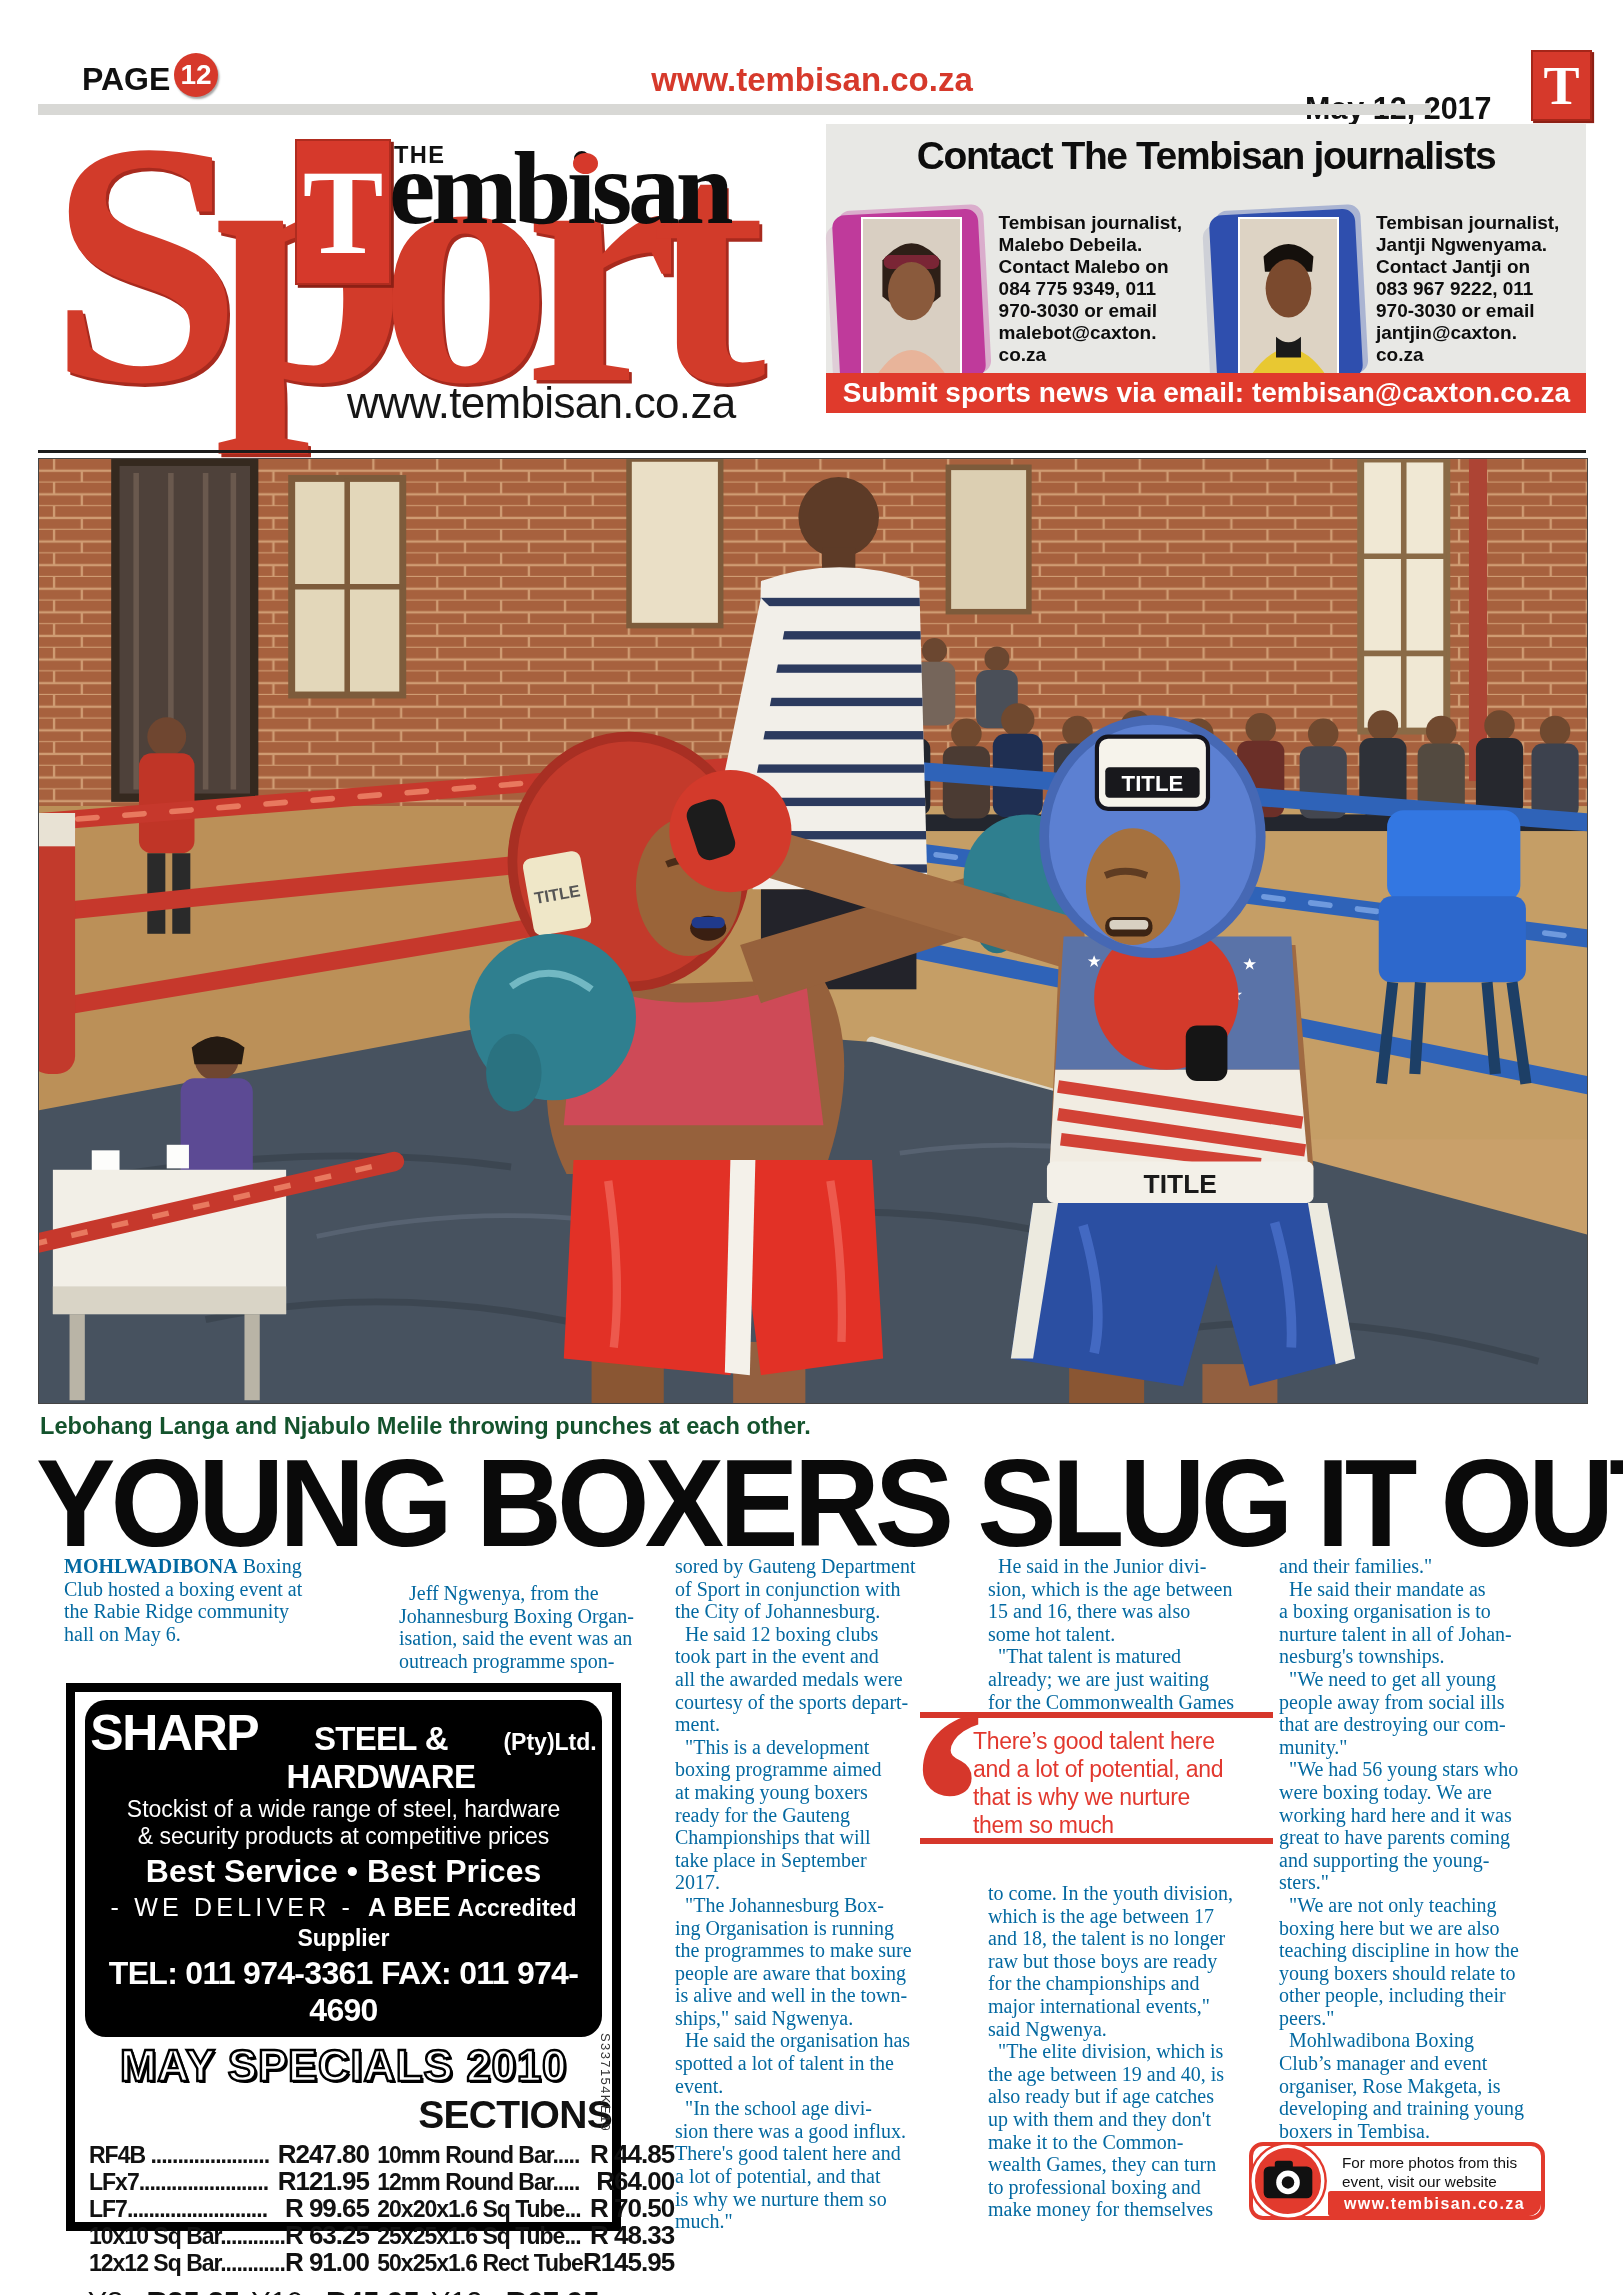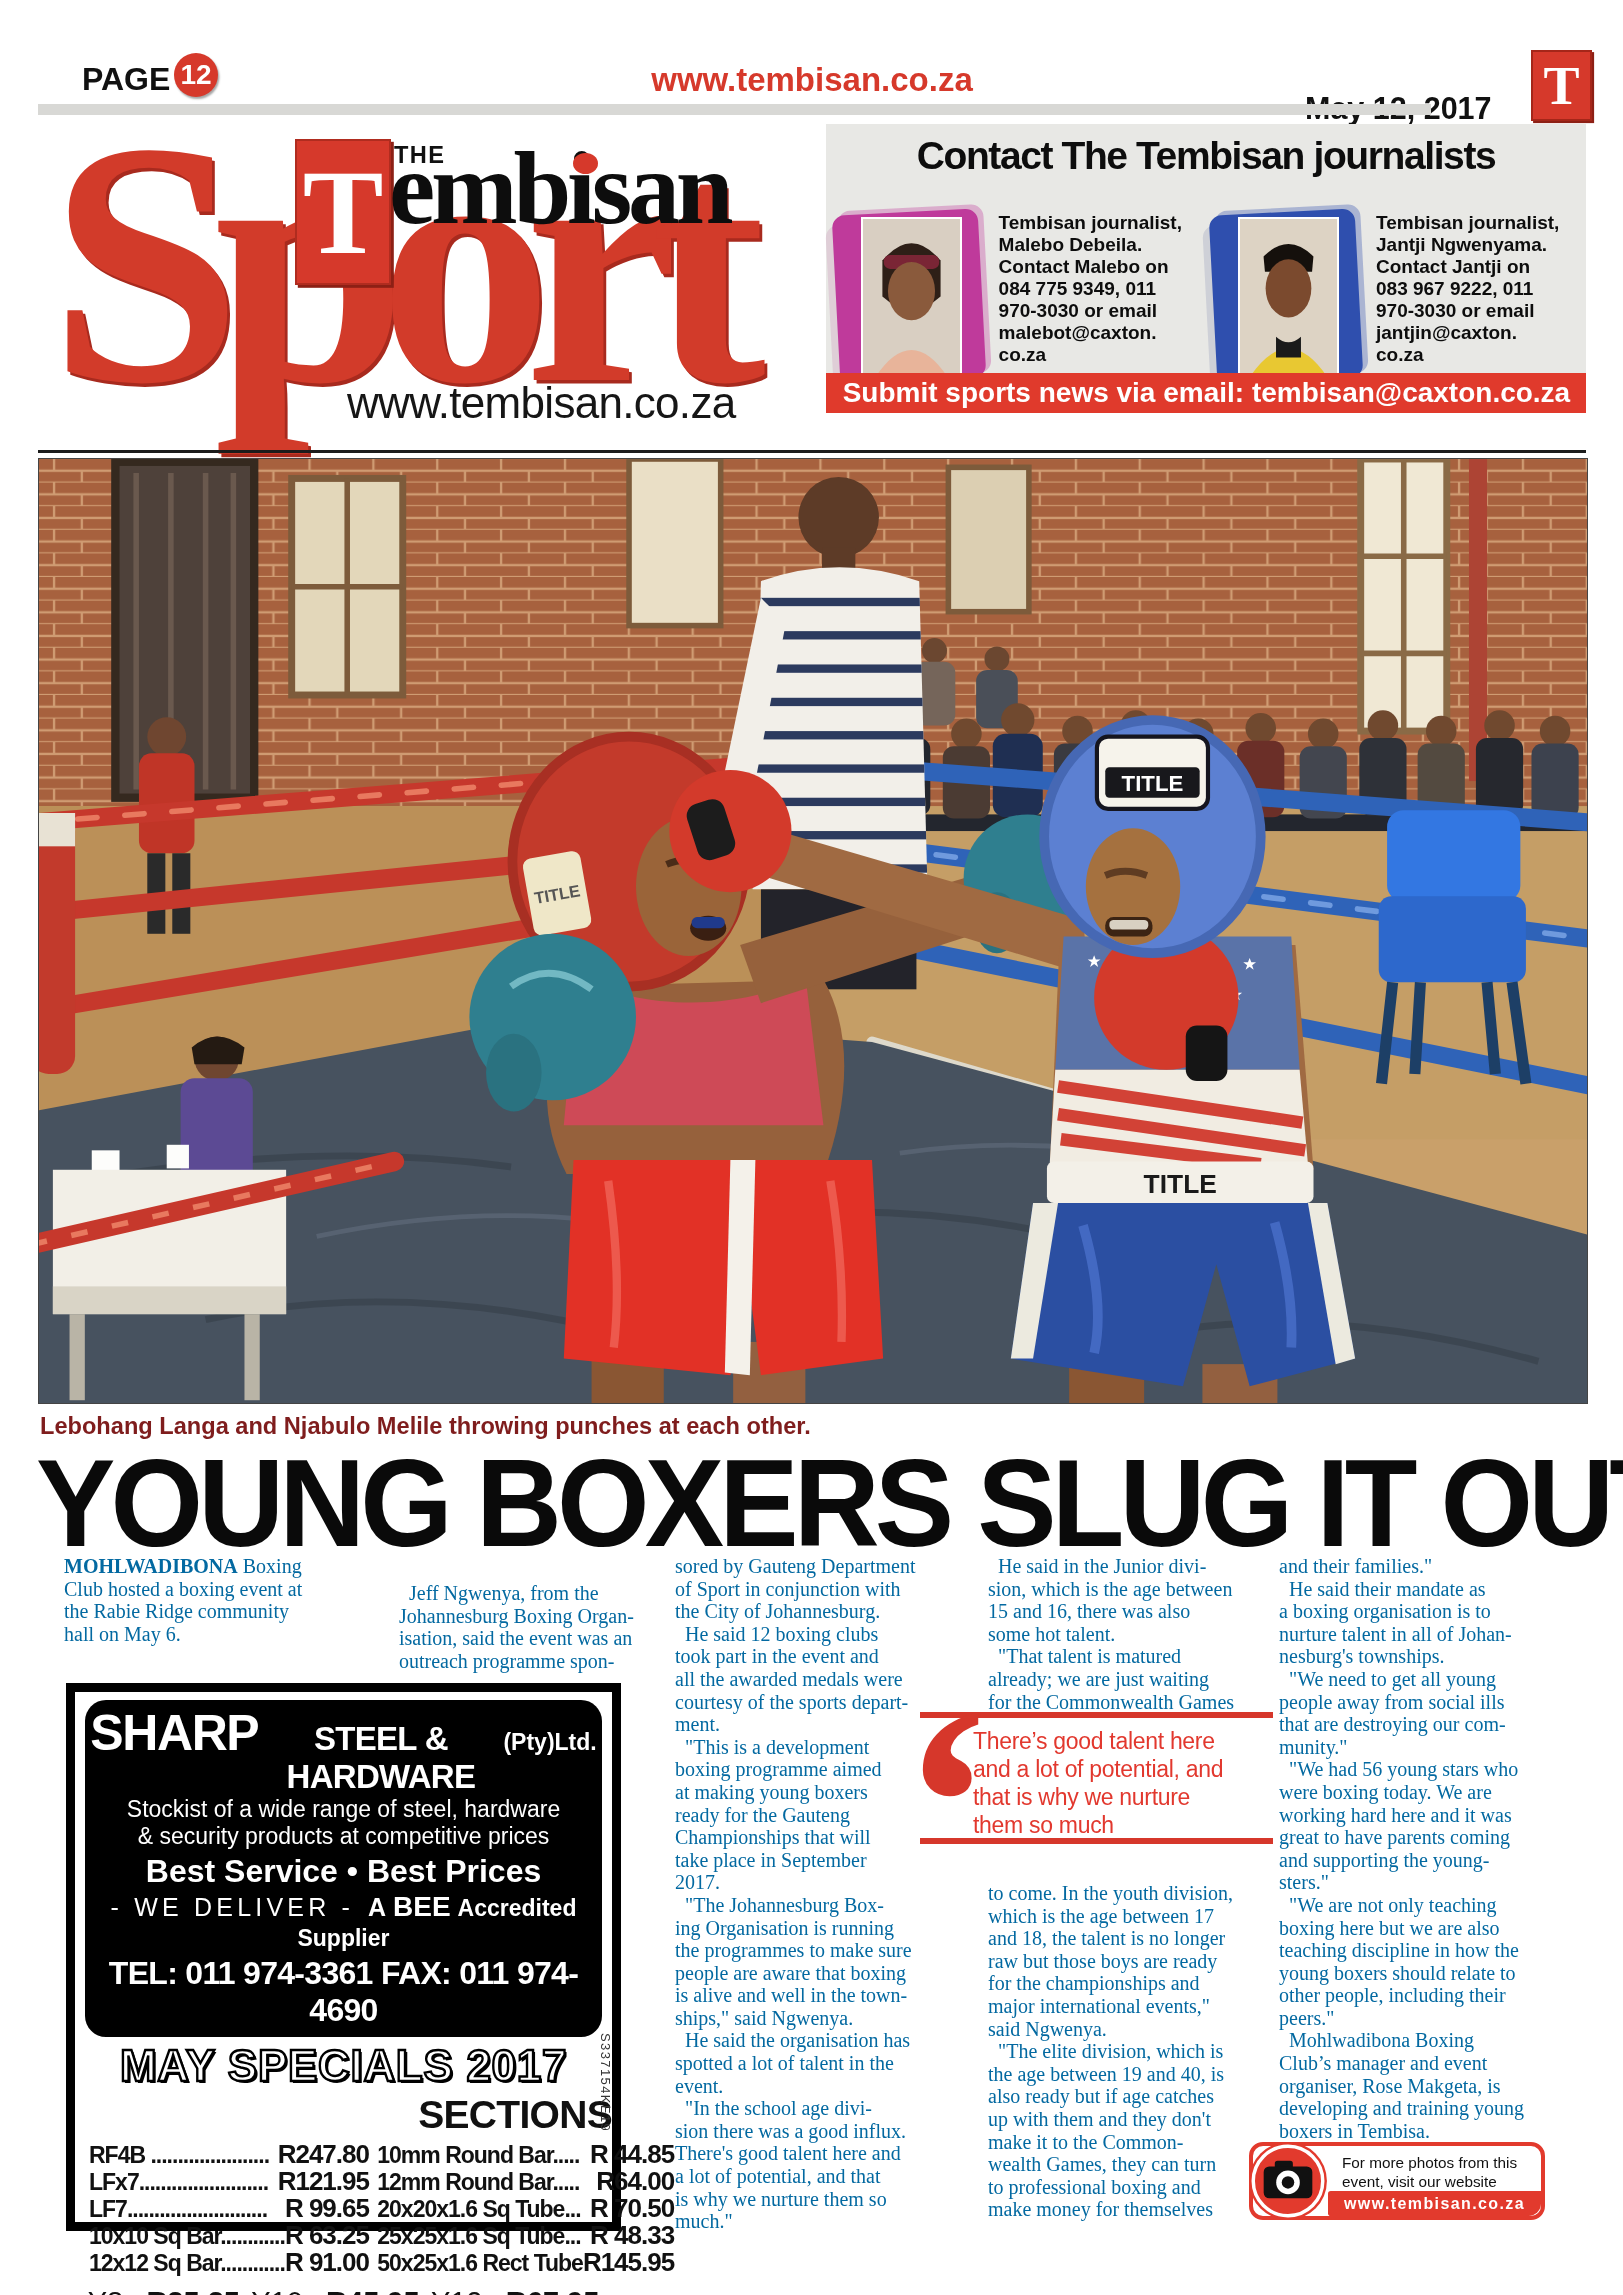--- a/index.html
+++ b/index.html
@@ -41,21 +41,21 @@
   .spl-blue{background:#2f4fae;box-shadow:-7px 9.7px 0 #22388022,5.6px -4.2px 0 #2f4fae55;}
   .portrait{position:absolute;left:29px;top:11px;width:97px;height:158px;background:#ddd3c6;
       border:2.8px solid #fff;overflow:hidden;}
   .jtext{position:absolute;left:167px;top:5.6px;width:208px;font-size:19px;line-height:22px;
       font-weight:bold;white-space:pre-line;color:#0d0d0d;}
   .submitbar{left:826px;top:373px;width:760px;height:40px;background:#e03a2c;color:#fff;
       font-size:28px;font-weight:bold;display:flex;align-items:center;padding-left:16.7px;box-sizing:border-box;}
   
   .photo{left:38px;top:458px;width:1548px;height:944px;border:0.7px solid #444;background:#c9a06a;}
   .photo svg{display:block;width:100%;height:100%;}
-  .caption{left:40px;top:1413px;width:1541px;font-size:23.6px;font-weight:bold;color:#7f1d1d;}
+  .caption{left:40px;top:1413px;width:1541px;font-size:23.6px;font-weight:bold;color:#14532d;}
   
   .headline{left:36px;top:1440px;width:1549px;font-size:119px;font-weight:bold;letter-spacing:-4.9px;
       line-height:1;white-space:nowrap;transform:scale(1,1.05);transform-origin:top left;color:#0a0a0a;}
   
   .col{position:absolute;top:1555px;font-family:"Liberation Serif",serif;font-size:20px;
       line-height:22.6px;white-space:pre-line;color:#0369a1;}
   .c1{left:64px;width:283px;}
   .c2{left:399px;width:278px;margin-top:27px;}
   .c3{left:675px;width:279px;}
   .c4a{left:988px;width:280px;}
@@ -490,21 +490,21 @@
       <div class="ad-tag">&amp; security products at competitive prices</div>
       <div class="ad-best">Best Service • Best Prices</div>
       <div class="ad-deliver">
         <span class="dl-pre">- WE DELIVER -</span>
         <span class="dl-a">A</span>
         <span class="dl-bee">BEE</span>
         <span class="dl-post">Accredited Supplier</span>
       </div>
       <div class="ad-tel">TEL: 011 974-3361  FAX: 011 974-4690</div>
     </div>
-    <div class="ad-specials">MAY SPECIALS 2017</div>
+    <div class="ad-specials">MAY SPECIALS 2010</div>
     <div class="ad-sections">SECTIONS</div>
     <div class="ad-rows">
       <div class="ad-colm">
         <div class="ad-row">
             <span>RF4B ......................</span>
             <span class="price">R247.80</span>
           </div>
         <div class="ad-row">
             <span>LFx7........................</span>
             <span class="price">R121.95</span>

